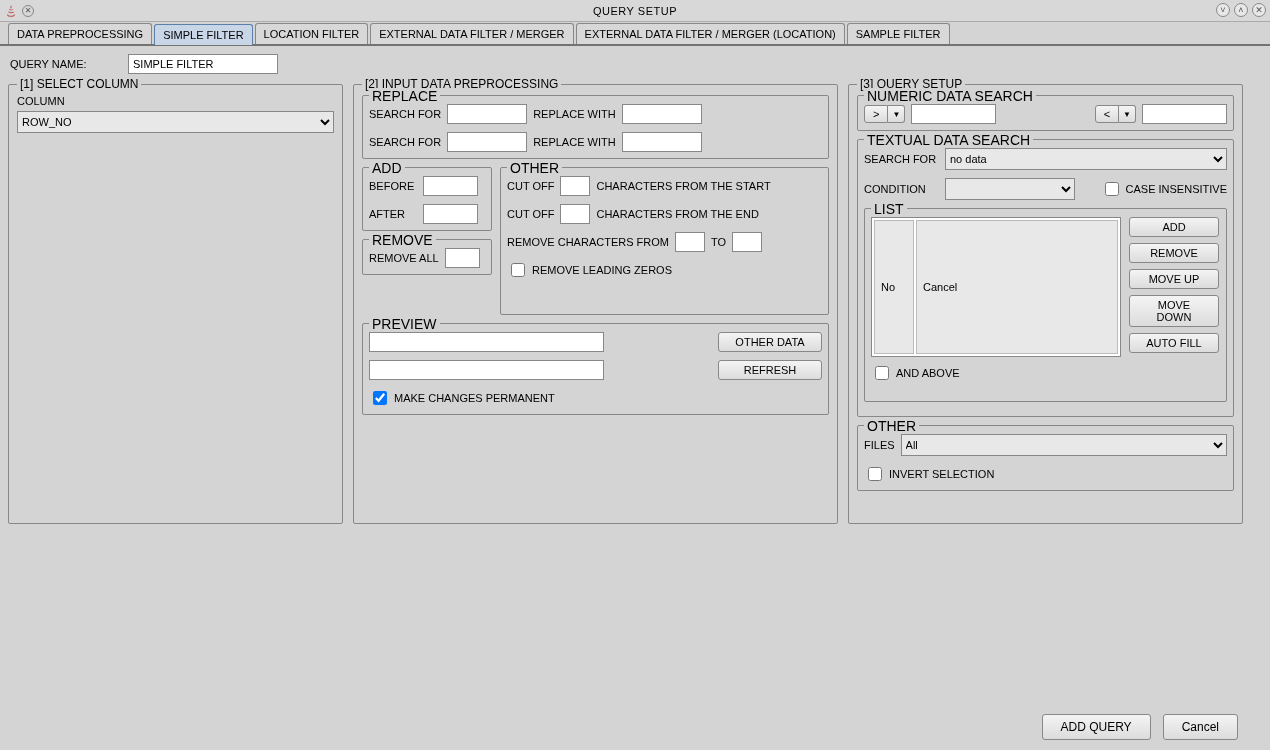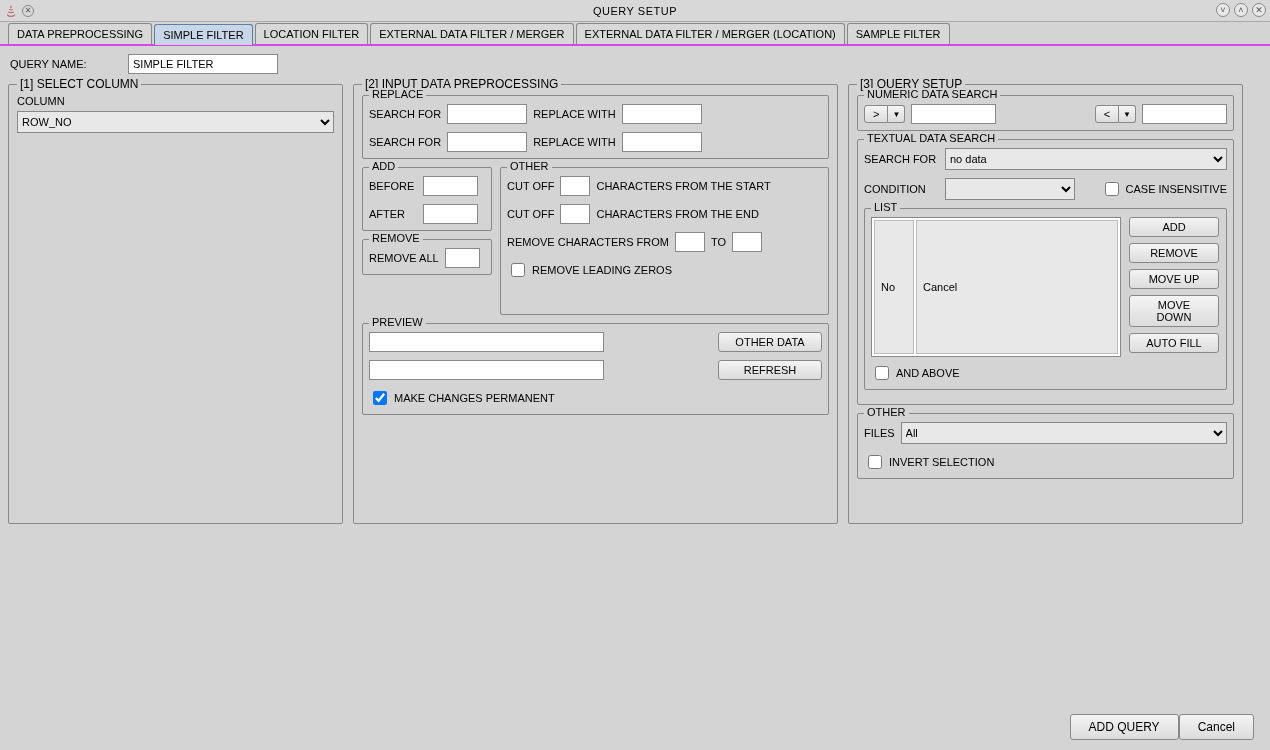--- a/index.html
+++ b/index.html
@@ -4,52 +4,52 @@
 <style>
   * { box-sizing: border-box; }
   html, body { margin:0; padding:0; width:1270px; height:750px; font-family: Arial, sans-serif; font-size:11px; background:#d4d4d4; color:#000; }
   .window { width:1270px; height:750px; background:#d4d4d4; display:flex; flex-direction:column; }
   .titlebar { height:22px; background:#d8d8d8; border-bottom:1px solid #aaa; display:flex; align-items:center; position:relative; }
   .titlebar .java-icon { width:14px; height:14px; margin-left:4px; }
   .titlebar .sys-close { width:12px; height:12px; border:1px solid #888; border-radius:6px; margin-left:4px; display:flex; align-items:center; justify-content:center; font-size:8px; color:#555; }
   .titlebar .title { position:absolute; left:0; right:0; text-align:center; font-size:11px; letter-spacing:0.5px; }
   .titlebar .right-controls { position:absolute; right:4px; top:3px; display:flex; gap:4px; }
   .titlebar .ctl { width:14px; height:14px; border:1px solid #888; border-radius:7px; display:flex; align-items:center; justify-content:center; font-size:9px; color:#555; background:#e8e8e8; }
-  .tabbar { display:flex; padding:2px 8px 0 8px; border-bottom:2px solid #d946ef; background:#d4d4d4; height:24px; align-items:flex-end; }
+  .tabbar { display:flex; padding:2px 8px 0 8px; border-bottom:2px solid #737373; background:#d4d4d4; height:24px; align-items:flex-end; }
   .tab { padding:4px 8px; border:1px solid #888; border-bottom:none; background:#d8d8d8; margin-right:2px; font-size:11px; cursor:pointer; border-top-left-radius:3px; border-top-right-radius:3px; }
   .tab.selected { background:#c8d6e8; border-color:#5a7fa8; position:relative; top:1px; }
   .form-top { padding:8px 10px 4px 10px; display:flex; flex-direction:column; gap:12px; }
   .row { display:flex; align-items:center; gap:8px; }
   .label { font-size:11px; }
   .lbl-name { width:110px; }
   input[type=text].txt { border:1px solid #888; background:#fff; height:20px; padding:0 4px; font-size:11px; }
   select.sel { border:1px solid #888; background:#e8e8e8; height:22px; font-size:11px; }
   .panels { display:flex; padding:6px 8px; gap:10px; }
   .panel { border:1px solid #888; border-radius:2px; padding:10px 8px 8px 8px; position:relative; }
   .panel-title { position:absolute; top:-8px; left:8px; background:#d4d4d4; padding:0 3px; font-size:12px; }
   .pcol1 { width:335px; height:440px; }
   .pcol2 { width:485px; height:440px; }
   .pcol3 { width:395px; height:440px; }
   .sub-panel { border:1px solid #888; border-radius:2px; padding:8px 6px 6px 6px; position:relative; margin-bottom:8px; }
-  .sub-title { position:absolute; top:-8px; left:6px; background:#d4d4d4; padding:0 3px; font-size:11px; }
+  .sub-title { position:absolute; top:-8px; left:6px; background:#d4d4d4; padding:0 3px; font-size:14px; }
   .frow { display:flex; align-items:center; gap:6px; margin-bottom:8px; }
   .frow:last-child { margin-bottom:0; }
   .btn { border:1px solid #888; background:linear-gradient(#f4f4f4,#dcdcdc); padding:3px 12px; font-size:11px; border-radius:3px; cursor:pointer; text-align:center; }
   .btn-wide { width:104px; }
   .combo-btn { display:inline-flex; align-items:stretch; }
   .combo-btn .cb-label { border:1px solid #888; background:linear-gradient(#f4f4f4,#dcdcdc); padding:2px 8px; font-size:11px; border-top-left-radius:3px; border-bottom-left-radius:3px; }
   .combo-btn .cb-drop { border:1px solid #888; border-left:none; background:linear-gradient(#f4f4f4,#dcdcdc); padding:2px 4px; font-size:9px; border-top-right-radius:3px; border-bottom-right-radius:3px; display:flex; align-items:center; }
   .combo-btn .cb-drop::after { content:"▼"; font-size:8px; }
   .chk { display:flex; align-items:center; gap:4px; }
   .chk input { width:14px; height:14px; }
   .list-table { border:1px solid #888; background:#fff; width:250px; height:140px; }
   .list-table th { background:#e8e8e8; border:1px solid #bbb; font-weight:normal; text-align:left; padding:2px 6px; font-size:11px; }
   .list-btns { display:flex; flex-direction:column; gap:6px; }
   .list-btns .btn { width:90px; }
-  .bottom-bar { position:absolute; bottom:10px; right:16px; display:flex; }
+  .bottom-bar { position:absolute; bottom:10px; right:32px; display:flex; gap:12px; }
   .bottom-bar .btn { padding:5px 18px; font-size:12px; }
   .two-col { display:flex; gap:8px; }
   .subgroup-col { display:flex; flex-direction:column; }
   .small-txt { width:55px; }
   .tiny-txt { width:30px; }
   .med-txt { width:80px; }
   .lg-txt { width:235px; }
   .sel-full { width:100%; }
   .sel-med { width:130px; }
   .flex1 { flex:1; }
@@ -213,21 +213,21 @@
         <div class="frow">
           <span class="label" style="width:75px">CONDITION</span>
           <select class="sel sel-med"><option></option></select>
           <div class="flex1"></div>
           <div class="chk">
               <input type="checkbox" style="">
               <span class="label">CASE INSENSITIVE</span>
             </div>
         </div>
 
-        <div class="sub-panel" style="padding-bottom:6px">
+        <div class="sub-panel" style="padding-bottom:18px">
           <span class="sub-title">LIST</span>
           <div style="display:flex; gap:8px;">
             <table class="list-table">
               <tbody>
                   <tr>
                 <th style="width:40px">No</th>
                 <th>Cancel</th>
               </tr>
             </tbody>
               </table>

